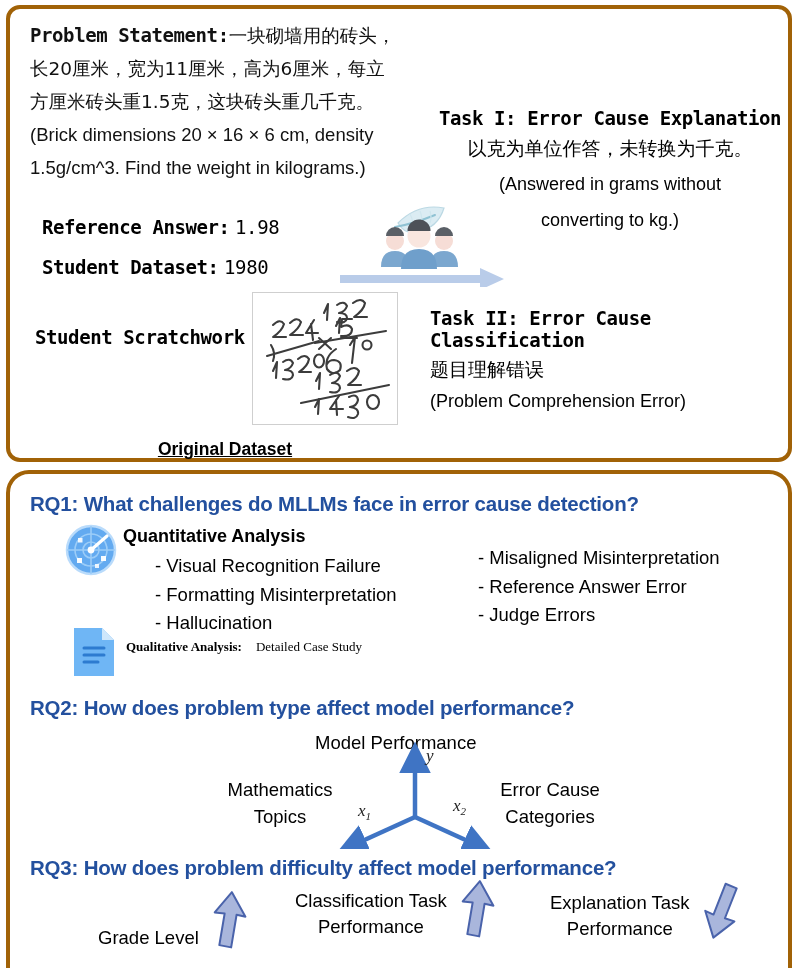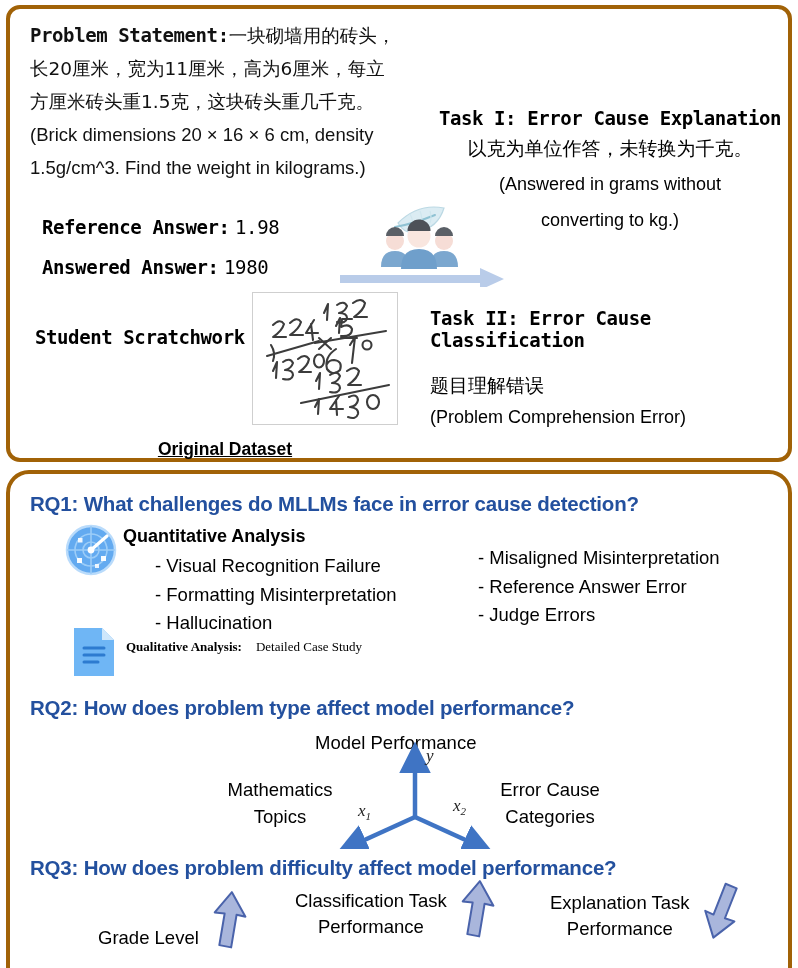--- a/index.html
+++ b/index.html
@@ -50,21 +50,21 @@
 
   #group-illus{position:absolute;left:330px;top:196px;width:170px;height:82px;}
 
   #task1{position:absolute;left:420px;top:98px;width:360px;text-align:center;}
   #task1 .ttl{font-size:19px;}
   #task1 .cn{font-size:19px;margin-top:7px;}
   #task1 .en{font-size:18px;line-height:27px;margin-top:9px;}
 
   #task2{position:absolute;left:420px;top:298px;width:360px;}
   #task2 .ttl{font-size:19px;}
-  #task2 .cn{font-size:19px;margin-top:22px;font-family:Liberation Mono, monospace;}
+  #task2 .cn{font-size:19px;margin-top:6px;font-family:Liberation Mono, monospace;}
   #task2 .en{font-size:18px;margin-top:8px;}
 
   #orig-dataset{position:absolute;left:100px;top:430px;width:230px;text-align:center;
     font-size:17.5px;font-weight:bold;text-decoration:underline;}
   #logo{position:absolute;left:500px;top:428px;width:240px;text-align:center;}
   #logo .lg{
     font-family:"Liberation Serif","DejaVu Serif",serif;
     font-weight:bold;font-size:19px;letter-spacing:0.3px;color:#111;
   }
   #logo .lg .sc{font-size:14.5px;}
@@ -115,21 +115,21 @@
     <span>(Brick dimensions 20 × 16 × 6 cm, density</span><br>
     <span>1.5g/cm^3. Find the weight in kilograms.)</span>
   </div>
 
   <div id="ref-answer">
     <span class="mono-bold">Reference Answer:</span>
     <span class="val">1.98</span>
   </div>
 
   <div id="stu-answer">
-    <span class="mono-bold">Answered Answer:</span>
+    <span class="mono-bold">Student Dataset:</span>
     <span class="val">1980</span>
   </div>
 
   <div id="scratch-label" class="mono-bold">Student Scratchwork</div>
 
   <div id="scratch-box">
     <svg width="144" height="131" viewBox="0 0 144 131" xmlns="http://www.w3.org/2000/svg">
       <g fill="none" stroke="#3c3c3c" stroke-width="2.1" stroke-linecap="round" stroke-linejoin="round">
 
         <path d="M20 32 q7 -7 11 -1 q-2 7 -11 13 h13"></path>

